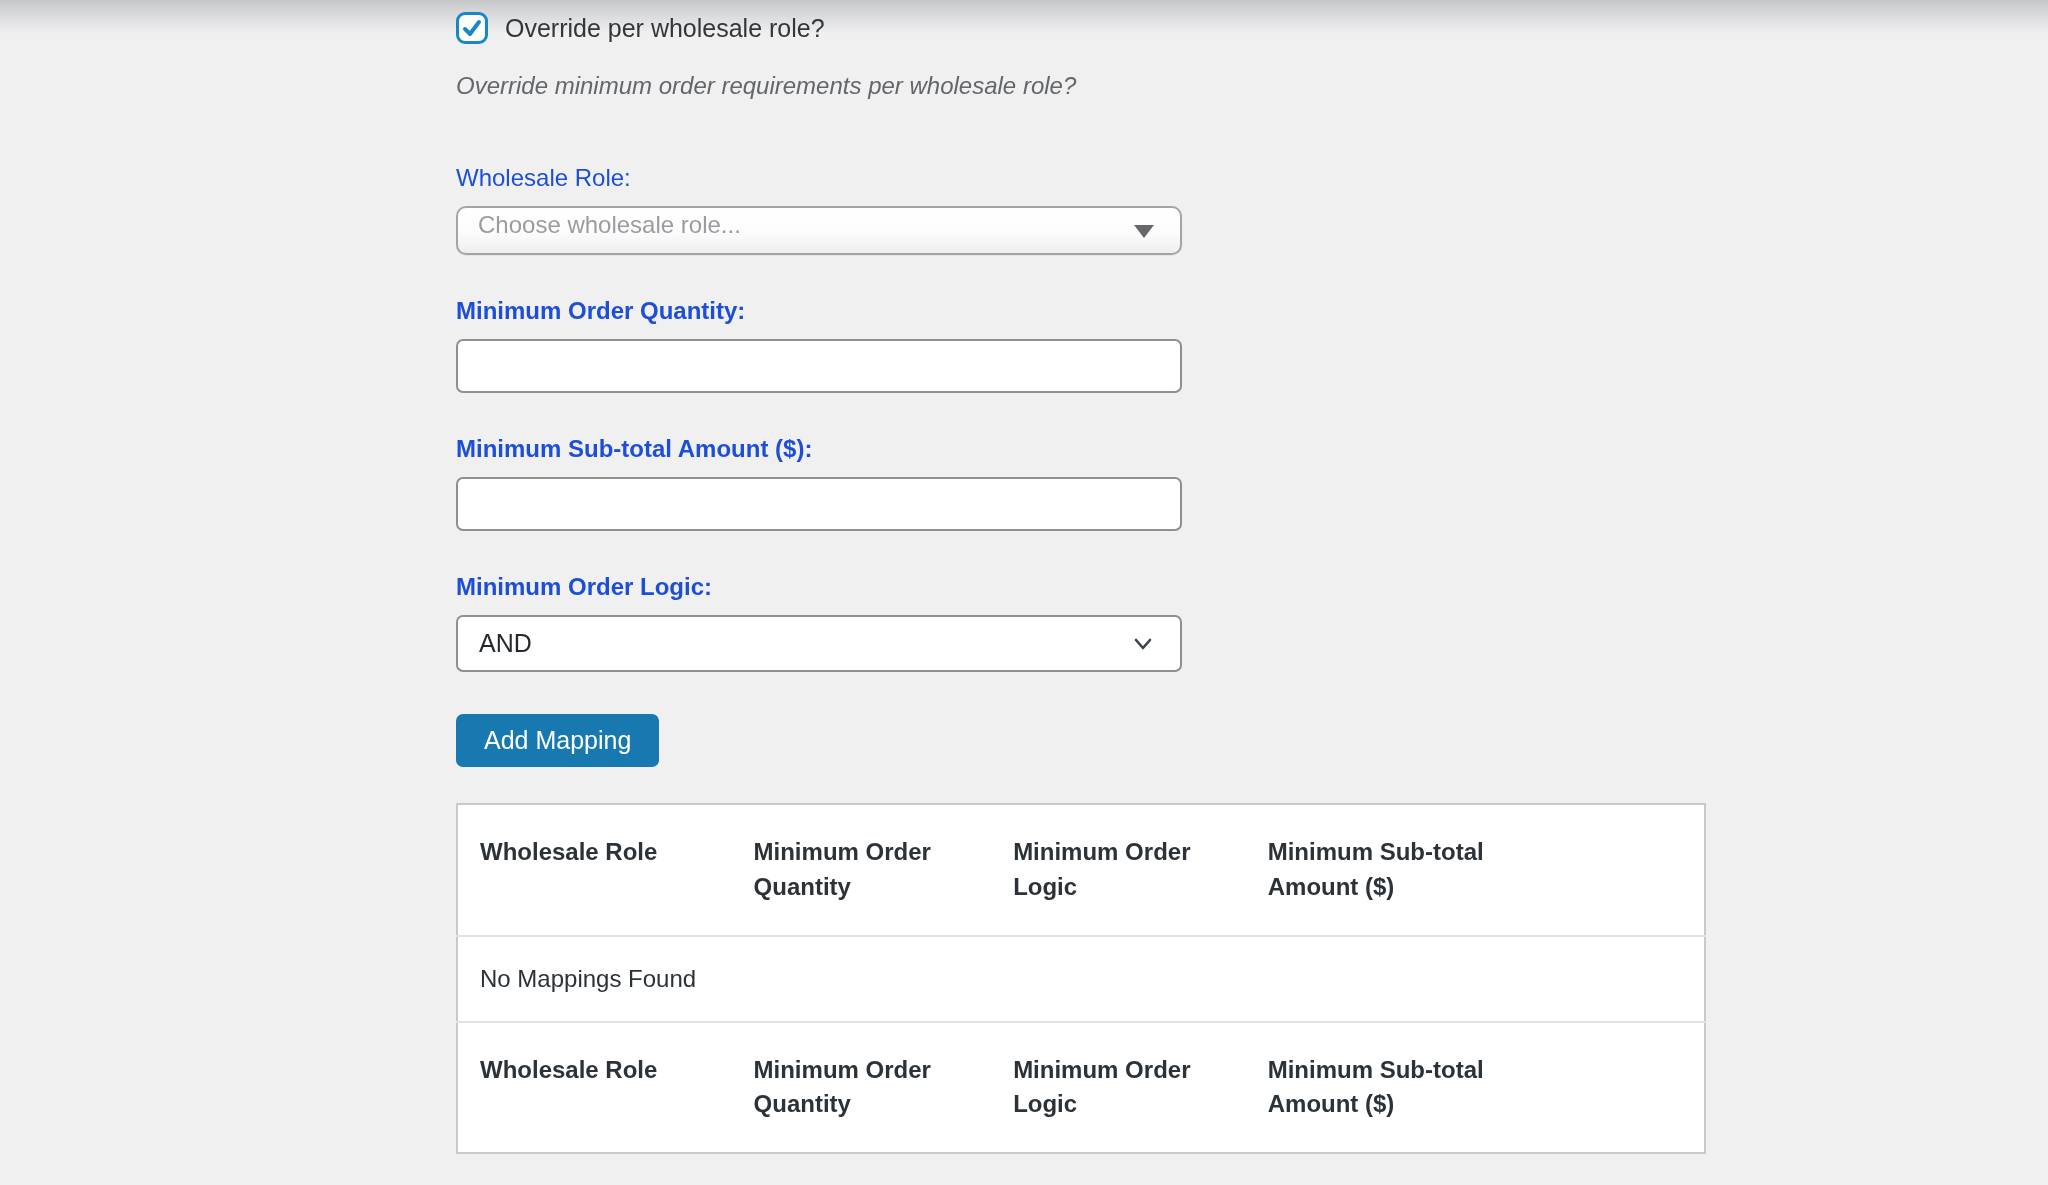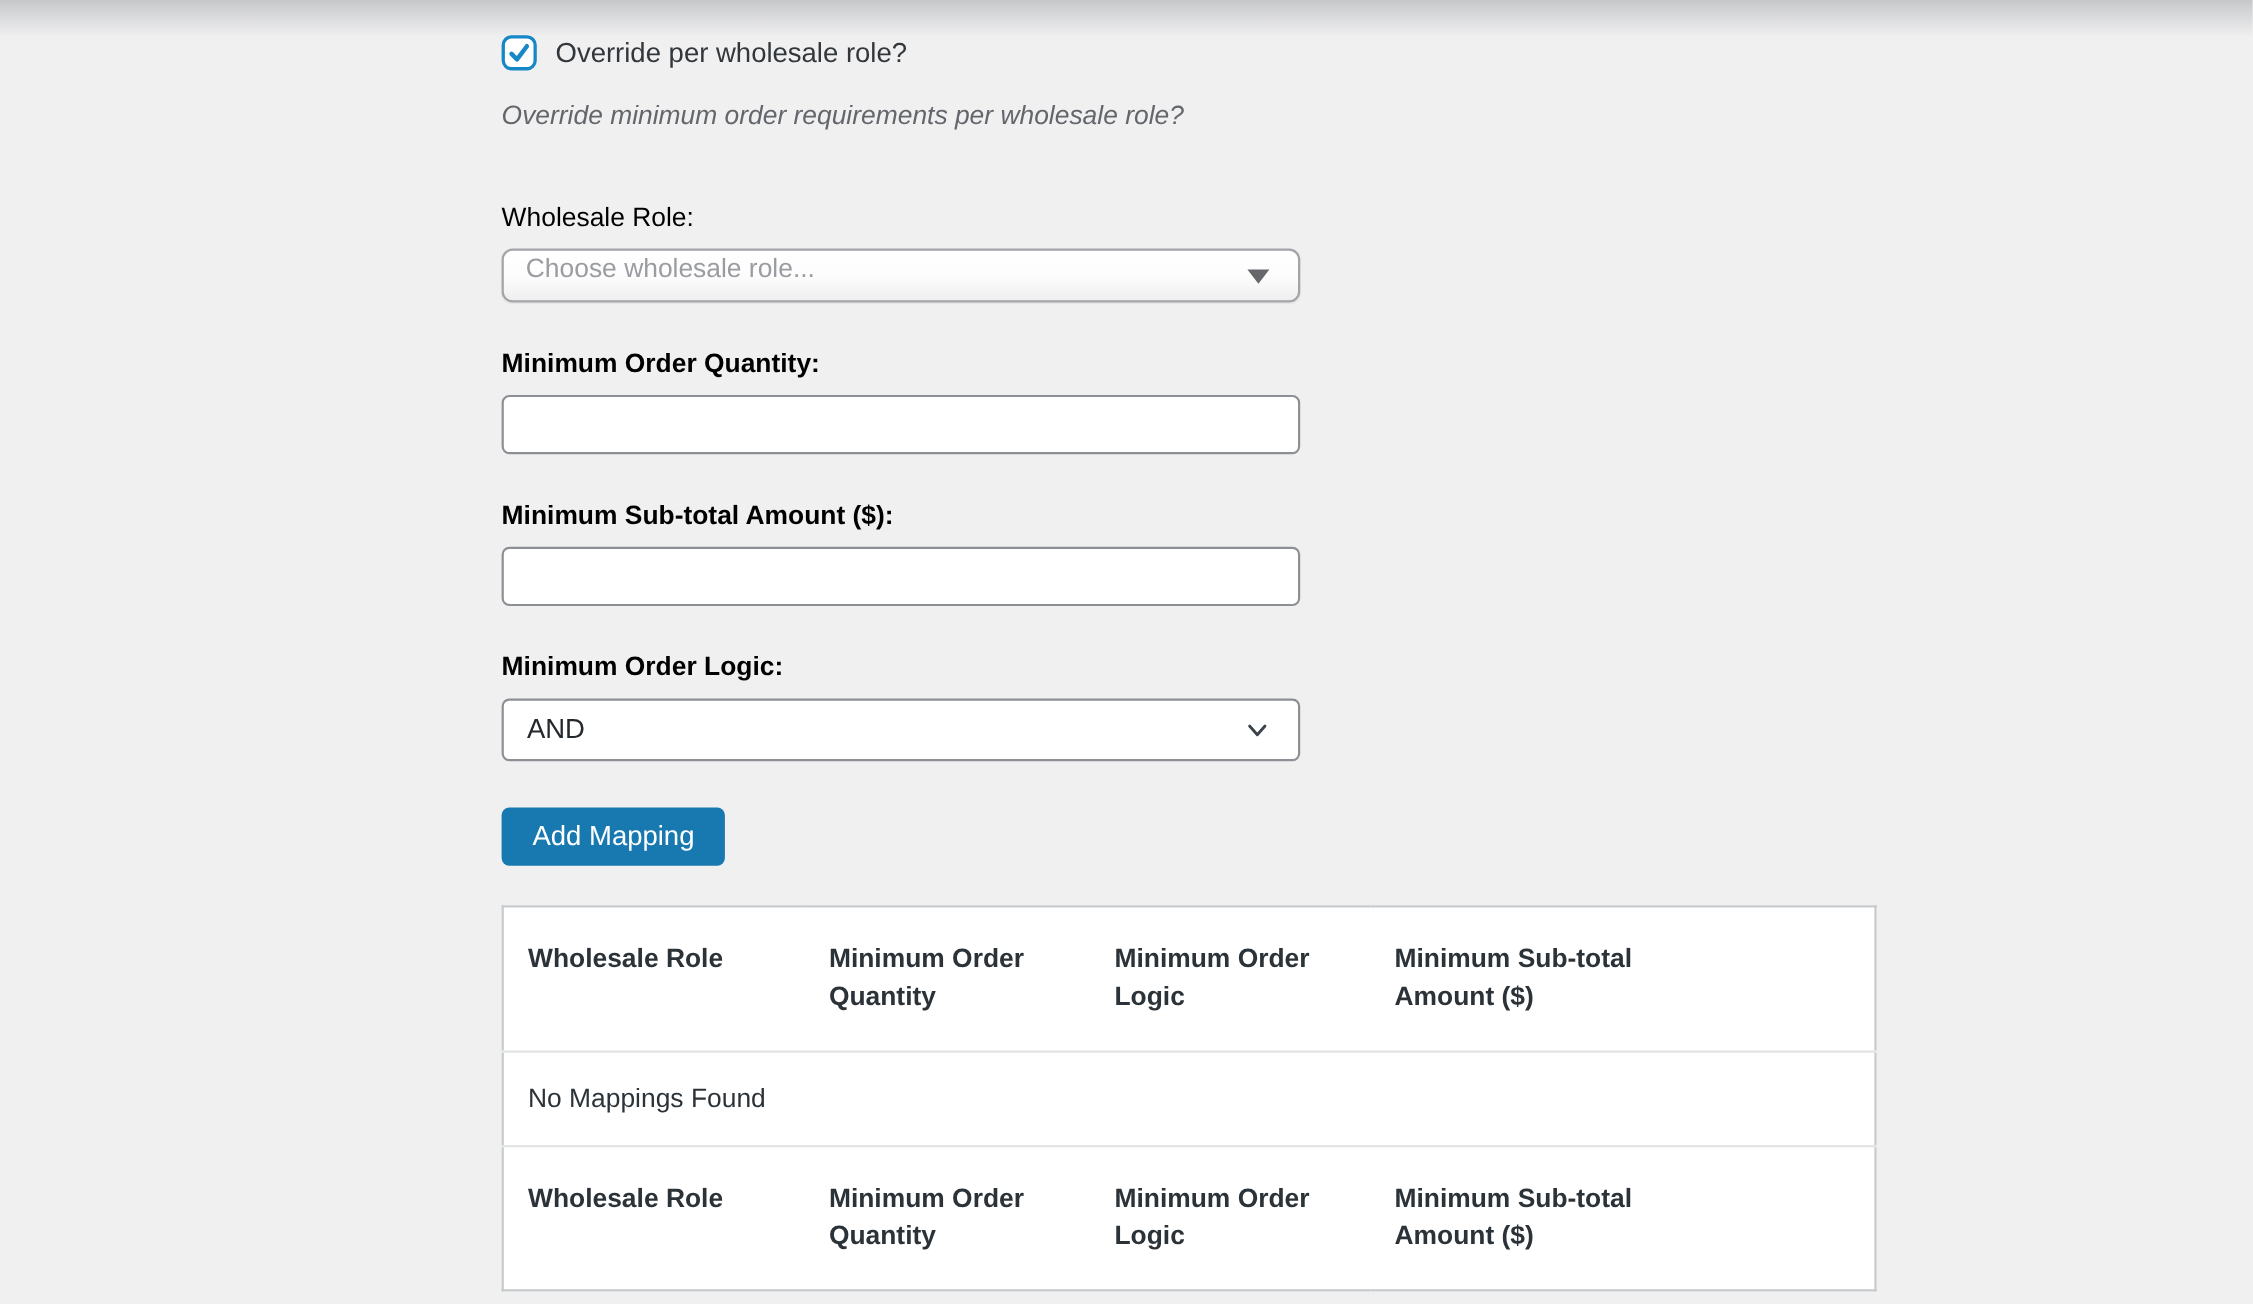--- a/index.html
+++ b/index.html
@@ -17,21 +17,21 @@
     height: 34px;
     background: linear-gradient(180deg,
       rgba(100,104,110,0.30) 0%,
       rgba(100,104,110,0.22) 8px,
       rgba(100,104,110,0.0) 100%);
     pointer-events: none;
   }
   .content {
     position: absolute;
     left: 456px;
-    top: 32px;
+    top: 12px;
     width: 1541px;
   }
   
   .checkbox-row { display: flex; align-items: center; gap: 17px; }
   .checkbox {
     width: 32px; height: 32px;
     border: 3px solid var(--checkbox-blue, #1787c5);
     border-radius: 9px;
     background: #ffffff;
     display: flex; align-items: center; justify-content: center;
@@ -41,21 +41,21 @@
   .checkbox svg { display: block; }
   .checkbox-label { font-size: 25px; color: #32373c; }
 
   .description {
     margin-top: 28px;
     font-style: italic;
     font-size: 24px;
     color: #63666b;
   }
 
-  .field-label { font-size: 24px; color: #000000; }
+  .field-label { font-size: 24px; color: #1d4ed8; }
   .m-label-first { margin-top: 64px; }
   .m-label { margin-top: 42px; font-weight: bold; }
   .m-control { margin-top: 14px; }
 
   .control { width: 726px; }
 
   
   .select-legacy {
     position: relative;
     height: 49px;

